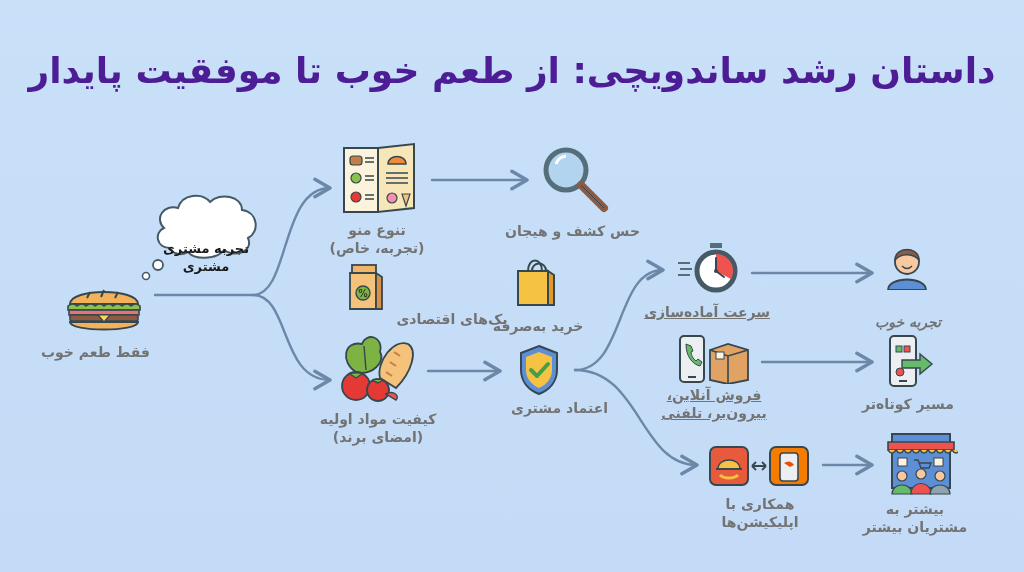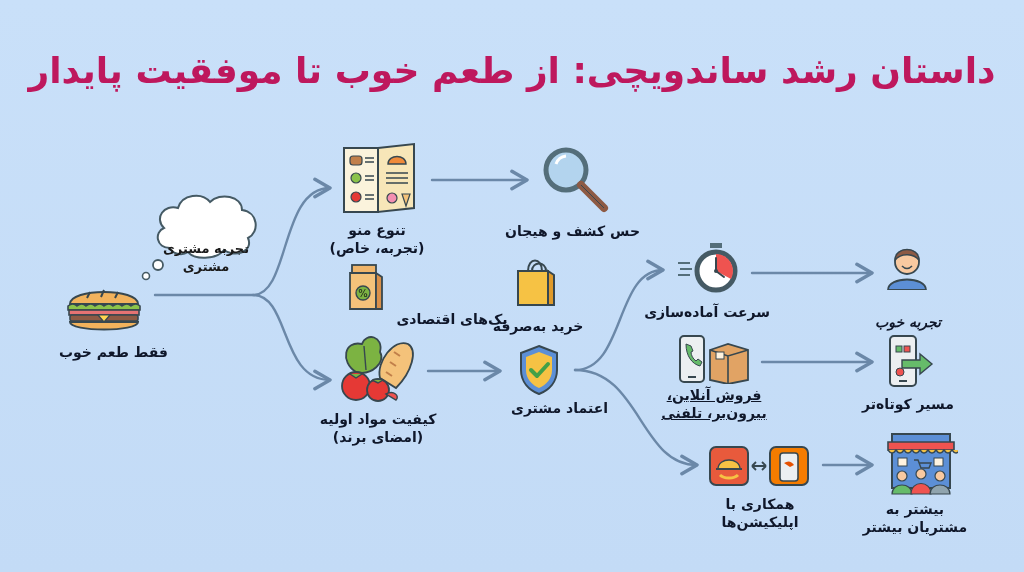--- a/index.html
+++ b/index.html
@@ -4,24 +4,24 @@
 <style>
   html, body { margin:0; padding:0; }
   body {
     width:1024px; height:572px; overflow:hidden; position:relative;
     background: linear-gradient(180deg, #c9e0f9 0%, #c3dbf6 100%);
     font-family: "DejaVu Sans", sans-serif;
     direction: rtl;
   }
   .title {
     position:absolute; left:0; top:50px; width:1024px; text-align:center;
-    font-size:36px; font-weight:bold; color:#be185d; letter-spacing:0;
+    font-size:36px; font-weight:bold; color:#4c1d95; letter-spacing:0;
   }
   .lbl {
-    position:absolute; font-size:14px; font-weight:bold; color:#0f172a;
+    position:absolute; font-size:14px; font-weight:bold; color:#737373;
     text-align:center; line-height:18px; white-space:nowrap;
   }
   svg.links { position:absolute; left:0; top:0; }
   .ic { position:absolute; }
   .cloud {
     position:absolute; left:150px; top:190px; width:112px; height:72px;
   }
   .cloud-text {
     position:absolute; left:150px; top:205px; width:112px; text-align:center;
     font-size:13px; font-weight:bold; color:#1a1a1a; line-height:18px;margin-top:35px;
@@ -72,21 +72,21 @@
 
 <svg class="ic" style="left:64px; top:282px;" width="80" height="52" viewBox="0 0 80 52">
   <path d="M6,22 C6,6 74,6 74,22 Z" fill="#f2b25c" stroke="#37474f" stroke-width="2"></path>
   <path d="M26,10 l-3,6 M40,8 l-3,7 M54,10 l-3,6" stroke="#37474f" stroke-width="2" fill="none"></path>
   <path d="M4,24 q5,-4 9,0 q5,-4 9,0 q5,-4 9,0 q5,-4 9,0 q5,-4 9,0 q5,-4 9,0 q5,-4 9,0 q5,-4 9,0 l0,4 L4,28Z" fill="#8bc34a" stroke="#37474f" stroke-width="1.6"></path>
   <rect x="5" y="28" width="70" height="5" fill="#e57373" stroke="#37474f" stroke-width="1.6"></rect>
   <rect x="6" y="33" width="68" height="6" rx="2" fill="#8d5a44" stroke="#37474f" stroke-width="1.6"></rect>
   <path d="M34,33 L46,33 L40,40 Z" fill="#ffd54f" stroke="#37474f" stroke-width="1.2"></path>
   <path d="M6,40 L74,40 C74,50 6,50 6,40 Z" fill="#f2b25c" stroke="#37474f" stroke-width="2"></path>
 </svg>
-<div class="lbl" style="left:76px; top:343px; width:92px;">فقط طعم خوب</div>
+<div class="lbl" style="left:58px; top:343px; width:92px;">فقط طعم خوب</div>
 
 <svg class="ic" style="left:340px; top:142px;" width="80" height="74" viewBox="0 0 80 74">
   <rect x="4" y="6" width="34" height="64" fill="#fbf3dc" stroke="#37474f" stroke-width="2"></rect>
   <path d="M38,6 L74,2 L74,66 L38,70 Z" fill="#f7e6b8" stroke="#37474f" stroke-width="2"></path>
   <rect x="10" y="14" width="12" height="9" rx="3" fill="#c17f4a" stroke="#37474f" stroke-width="1.2"></rect>
   <circle cx="16" cy="36" r="5" fill="#8bc34a" stroke="#37474f" stroke-width="1.2"></circle>
   <circle cx="16" cy="55" r="5" fill="#e53935" stroke="#37474f" stroke-width="1.2"></circle>
   <path d="M25,16h9 M25,20h9 M25,34h9 M25,38h9 M25,53h9 M25,57h9" stroke="#37474f" stroke-width="1.6"></path>
   <path d="M48,22 C48,12 66,12 66,22 Z" fill="#ef8a3a" stroke="#37474f" stroke-width="1.4"></path>
   <path d="M46,31h22 M46,36h22 M46,41h22" stroke="#37474f" stroke-width="1.6"></path>
@@ -146,21 +146,21 @@
 <div class="lbl" style="left:512px; top:399px; width:96px;">اعتماد مشتری</div>
 
 <svg class="ic" style="left:676px; top:241px;" width="66" height="52" viewBox="0 0 66 52">
   <path d="M2,22h12 M4,28h12 M2,34h12" stroke="#546e7a" stroke-width="2"></path>
   <rect x="34" y="2" width="12" height="5" fill="#546e7a"></rect>
   <circle cx="40" cy="30" r="19" fill="#fff" stroke="#455a64" stroke-width="5"></circle>
   <path d="M40,30 L40,13 A17,17 0 0 1 55,38 Z" fill="#ef5350"></path>
   <path d="M40,30 L40,17 M40,30 L48,36" stroke="#37474f" stroke-width="2" stroke-linecap="round"></path>
   <circle cx="40" cy="30" r="2" fill="#37474f"></circle>
 </svg>
-<div class="lbl" style="left:654px; top:303px; width:116px;">سرعت آماده‌سازی</div>
+<div class="lbl" style="left:654px; top:303px; width:116px;text-decoration:underline;">سرعت آماده‌سازی</div>
 
 <svg class="ic" style="left:886px; top:244px;" width="42" height="46" viewBox="0 0 42 46">
   <path d="M2,46 C2,32 40,32 40,46 Z" fill="#5c8fd6" stroke="#37474f" stroke-width="1.8"></path>
   <circle cx="21" cy="18" r="12" fill="#f8c9a0" stroke="#37474f" stroke-width="1.8"></circle>
   <path d="M9,16 C9,2 33,2 33,16 C28,10 16,8 9,16 Z" fill="#8d5a44" stroke="#37474f" stroke-width="1.4"></path>
   <path d="M16,22 q5,5 10,0" fill="none" stroke="#37474f" stroke-width="1.6"></path>
 </svg>
 <div class="lbl" style="left:866px; top:313px; width:84px;font-style:italic;">تجربه خوب</div>
 
 <svg class="ic" style="left:678px; top:334px;" width="72" height="50" viewBox="0 0 72 50">

